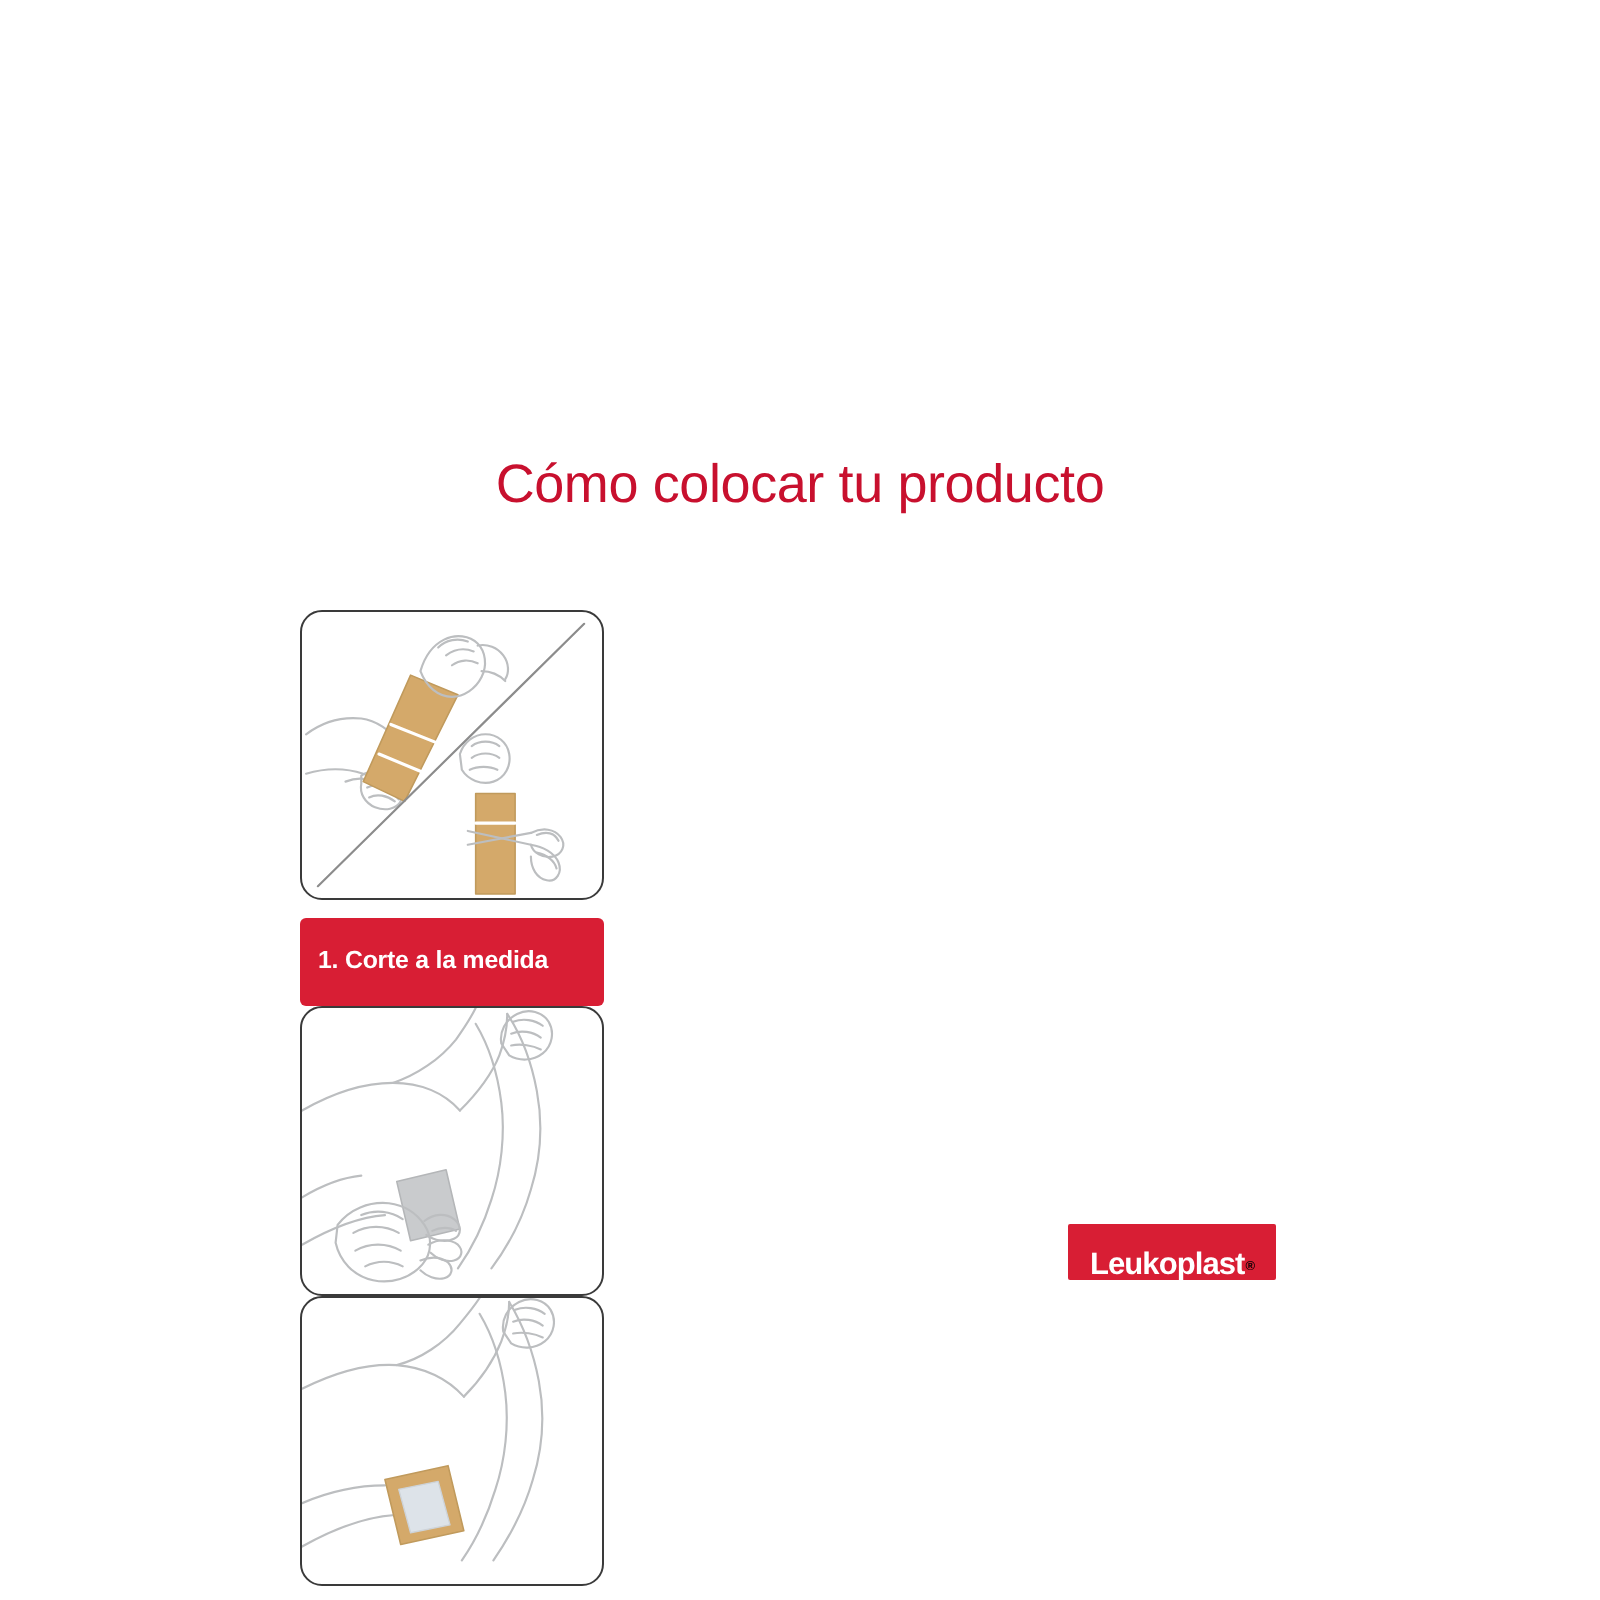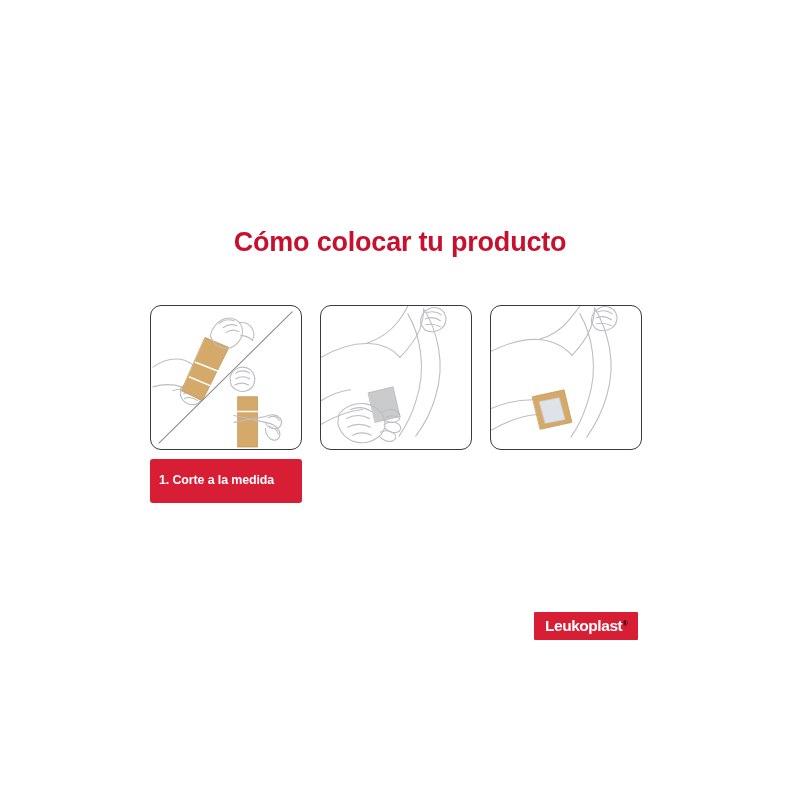--- a/index.html
+++ b/index.html
@@ -23,36 +23,37 @@
   }
 
   
   .title {
     position: absolute;
     left: 0;
     right: 0;
     top: 228px;
     text-align: center;
     font-size: 27px;
-    font-weight: bold;
+    font-weight: normal;
     color: #c8102e;
     letter-spacing: -0.2px;
     line-height: 1.1;
     white-space: nowrap;
   }
 
   
   .steps {
     position: absolute;
     left: 150px;
     top: 305px;
     width: 492px;
     display: flex;
-    justify-content: space-between;
+    justify-content: flex-end;
     align-items: flex-start;
+    flex-direction: column;
   }
   .step {
     width: 152px;
     display: flex;
     flex-direction: column;
   }
   .panel {
     width: 152px;
     height: 145px;
     box-sizing: border-box;
@@ -93,21 +94,21 @@
   
   .logo {
     position: absolute;
     left: 534px;
     top: 612px;
     width: 104px;
     height: 28px;
     background: #d81e34;
     border-radius: 1px;
     display: flex;
-    align-items: center;
+    align-items: flex-end;
     justify-content: center;
   }
   .logo-text {
     color: #ffffff;
     font-size: 15.5px;
     font-weight: bold;
     letter-spacing: -0.45px;
     position: relative;
     line-height: 1;
   }

